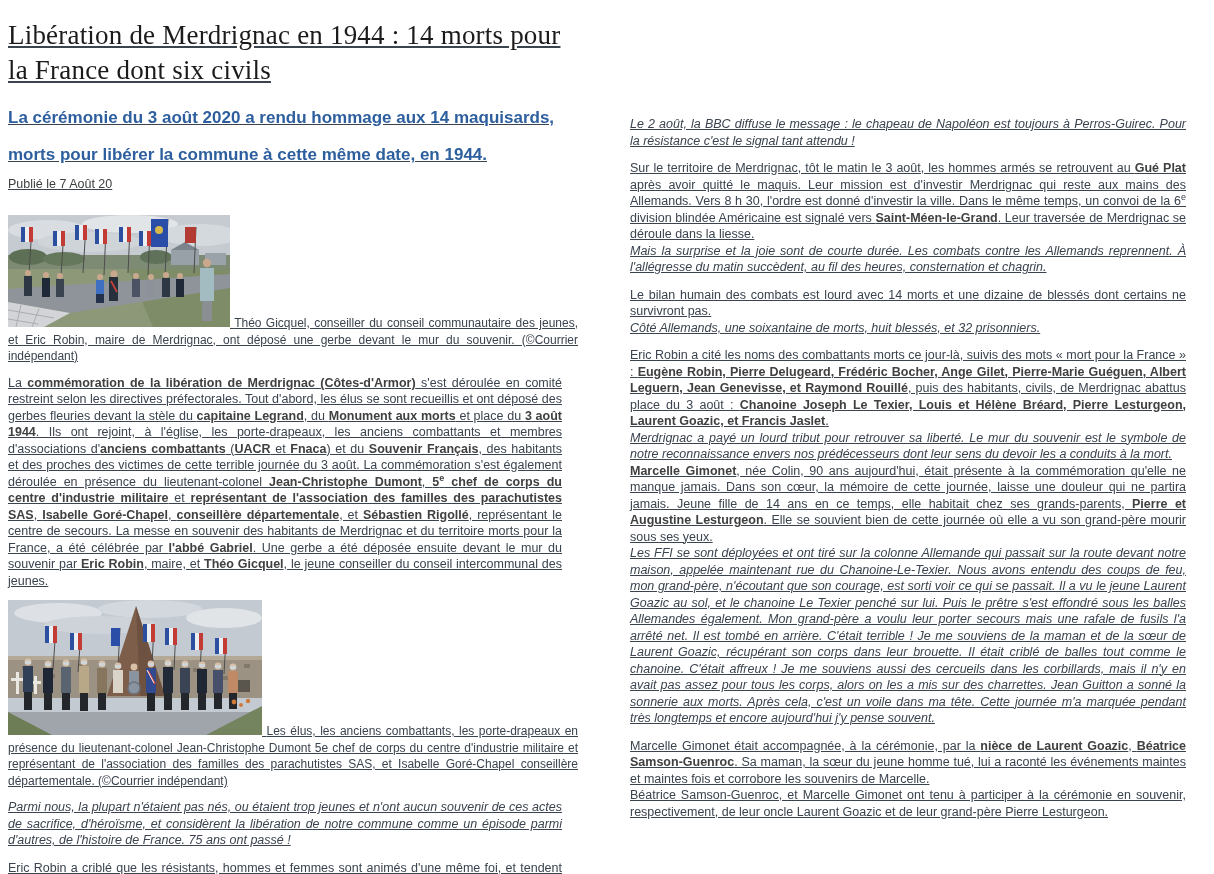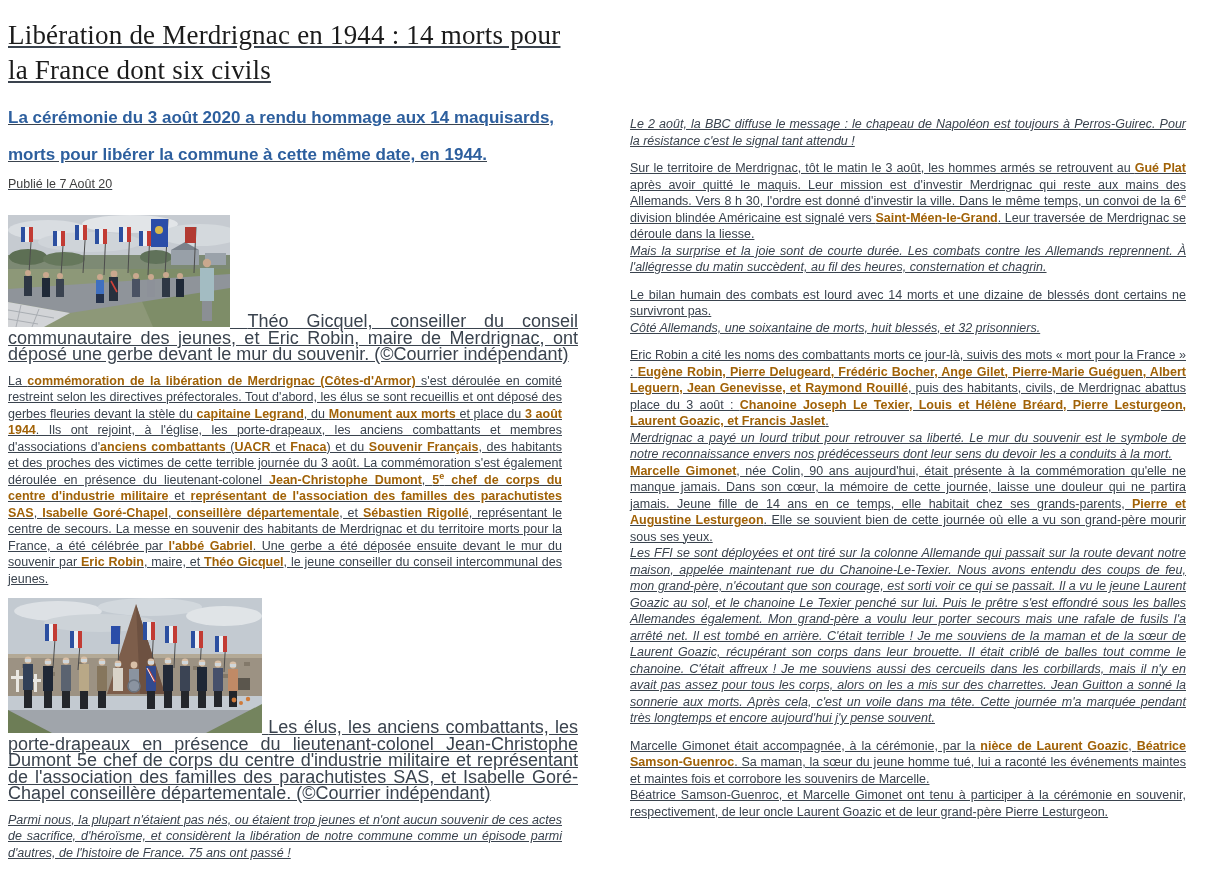--- a/index.html
+++ b/index.html
@@ -18,24 +18,24 @@
     font-weight:400;font-size:27px;line-height:35px;color:#1b1b1b;
     margin:6px 0 11px 0;letter-spacing:0.2px;
   }
   p.subtitle{
     font-size:17px;font-weight:700;line-height:37px;color:#2d5f9e;margin:0 0 4px 0;
   }
   p.published{font-size:12.5px;color:#3e3e3e;margin:0 0 24px 0;}
 
   p.body{font-size:12.5px;line-height:16.5px;text-align:justify;margin:0 16px 11px 0;}
   p.body.tight{margin-bottom:0;}
-  p.photo-para{font-size:18px;line-height:16.5px;text-align:justify;margin:0 0 10px 0;}
+  p.photo-para{font-size:12px;line-height:16.5px;text-align:justify;margin:0 0 10px 0;}
   svg.photo{vertical-align:baseline;}
 
-  .b{font-weight:700;color:#a16207;}
+  .b{font-weight:700;color:#404040;}
   .i{font-style:italic;}
   sup{font-size:9px;line-height:0;}
 
   h3.subhead{
     font-family:"Liberation Serif","DejaVu Serif",serif;
     font-size:16.5px;font-weight:700;color:#1e2630;
     margin:4px 0 3px 0;
   }
   .col.right h3.subhead{margin:0 0 11px 0;}
 </style>

